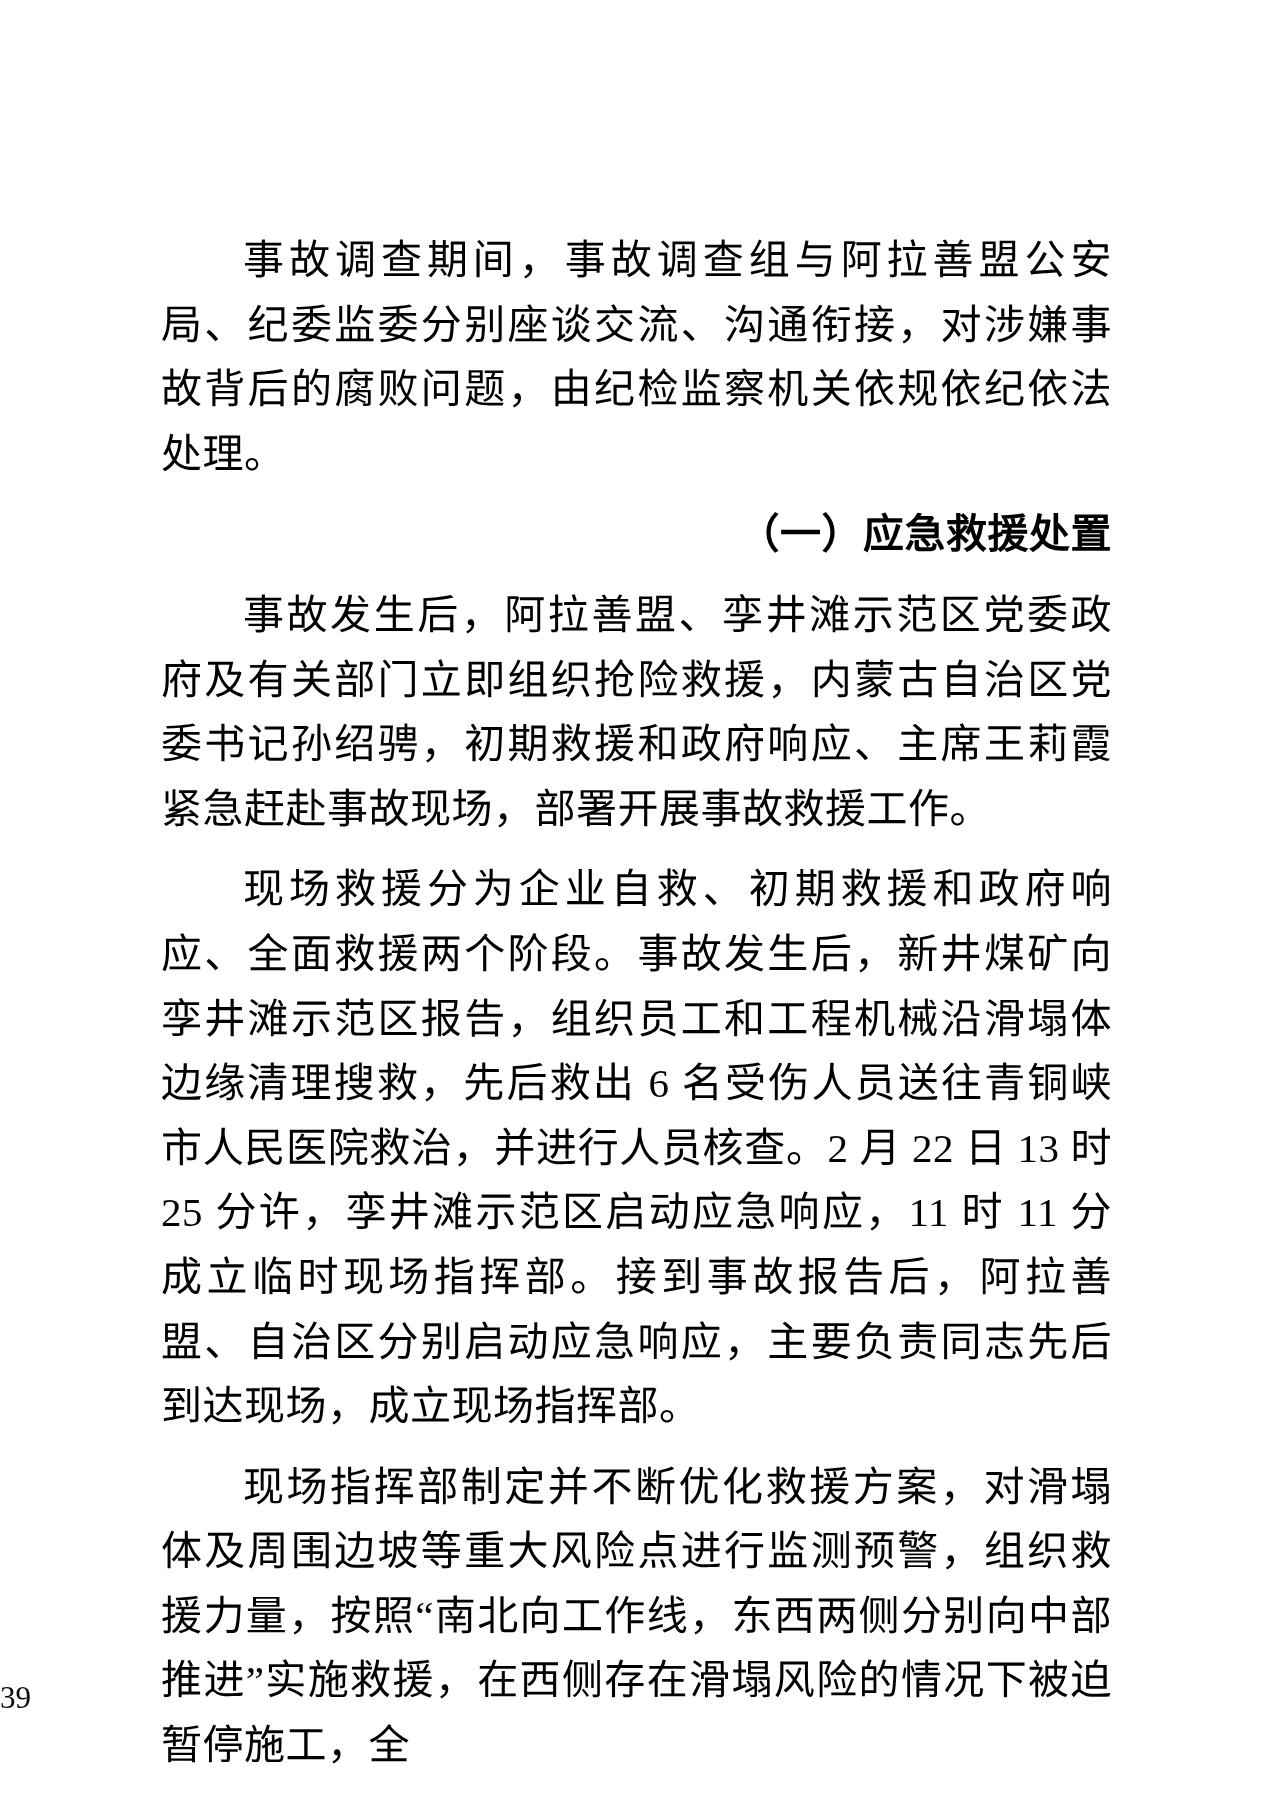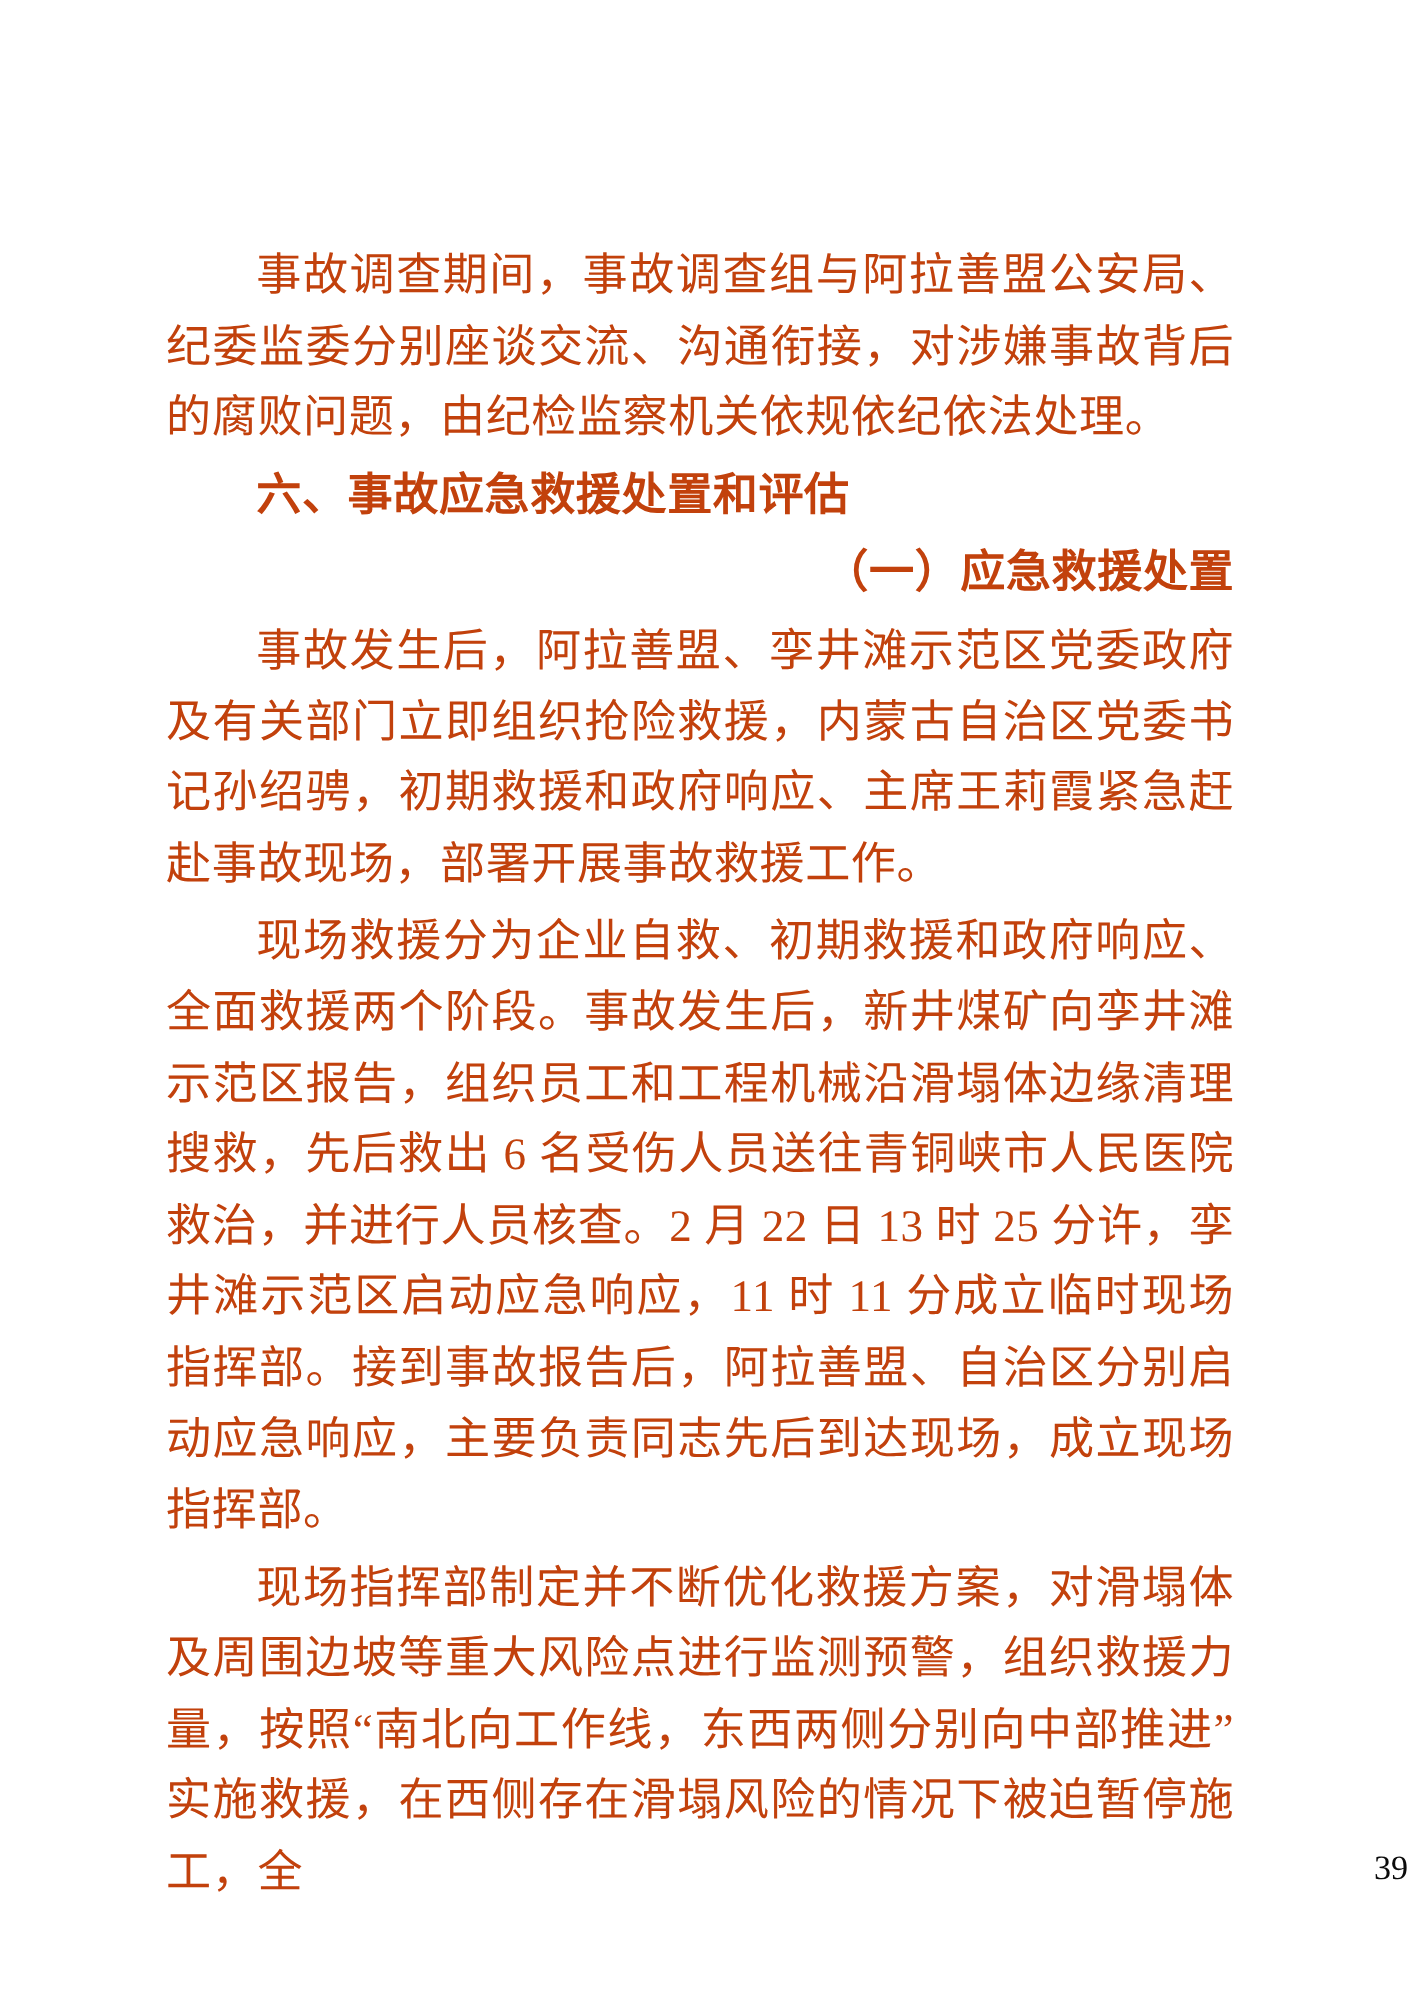--- a/index.html
+++ b/index.html
@@ -15,59 +15,58 @@
     overflow: hidden;
     color: #0b0b0b;
   }
   .content {
     position: absolute;
     left: 145px;
     top: 212px;
     width: 983px;
   }
   .content p {
-    margin: 6px;
+    margin: 16px;
     padding: 0;
     font-family: "Liberation Serif", "DejaVu Serif", serif;
     font-size: 41px;
     line-height: 64.6px;
     letter-spacing: 0.5px;
-    color: #c2410c;
+    color: #000000;
     text-align: justify;
     text-indent: 2em;
     word-break: break-all;
   }
   .content p.heading-1 {
     font-family: "Liberation Sans", "DejaVu Sans", sans-serif;
     font-weight: 700;
     text-align: left;
     letter-spacing: 0.5px;
   }
   .content p.heading-2 {
     font-weight: 600;
     text-align: right;
   }
   .page-number {
     position: absolute;
     top: 1678px;
     left: 0;
     width: 100%;
-    text-align: right;
+    text-align: left;
     font-family: "Liberation Serif", "DejaVu Serif", serif;
     font-size: 31px;
     line-height: 40px;
     color: #0b0b0b;
   }
 </style>
 </head>
 <body>
 
 <div class="page">
   <div class="content">
     <p class="body-para">事故调查期间，事故调查组与阿拉善盟公安局、纪委监委分别座谈交流、沟通衔接，对涉嫌事故背后的腐败问题，由纪检监察机关依规依纪依法处理。</p>
-    <p class="heading-1">六、事故应急救援处置和评估</p>
     <p class="heading-2">（一）应急救援处置</p>
     <p class="body-para">事故发生后，阿拉善盟、孪井滩示范区党委政府及有关部门立即组织抢险救援，内蒙古自治区党委书记孙绍骋，初期救援和政府响应、主席王莉霞紧急赶赴事故现场，部署开展事故救援工作。</p>
     <p class="body-para">现场救援分为企业自救、初期救援和政府响应、全面救援两个阶段。事故发生后，新井煤矿向孪井滩示范区报告，组织员工和工程机械沿滑塌体边缘清理搜救，先后救出 6 名受伤人员送往青铜峡市人民医院救治，并进行人员核查。2 月 22 日 13 时 25 分许，孪井滩示范区启动应急响应，11 时 11 分成立临时现场指挥部。接到事故报告后，阿拉善盟、自治区分别启动应急响应，主要负责同志先后到达现场，成立现场指挥部。</p>
     <p class="body-para">现场指挥部制定并不断优化救援方案，对滑塌体及周围边坡等重大风险点进行监测预警，组织救援力量，按照“南北向工作线，东西两侧分别向中部推进”实施救援，在西侧存在滑塌风险的情况下被迫暂停施工，全</p>
   </div>
   <div class="page-number">39</div>
 </div>
 
 </body></html>

